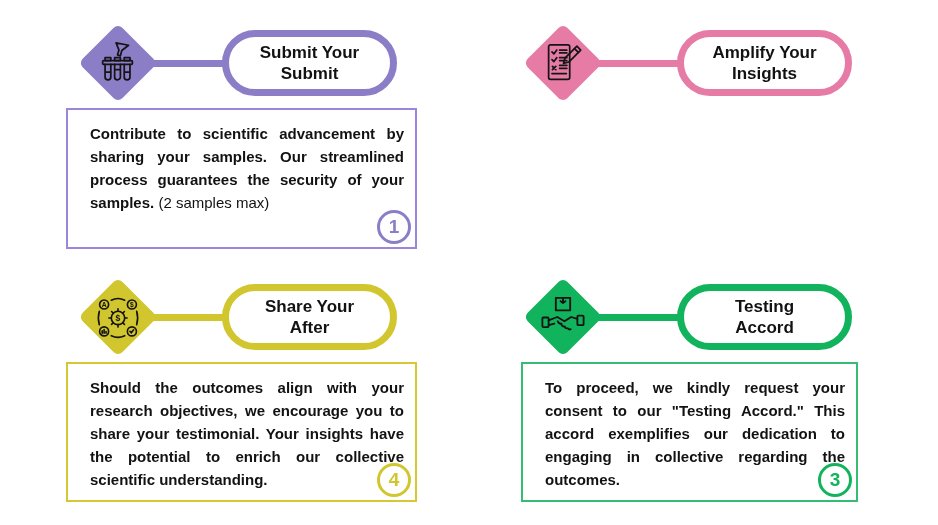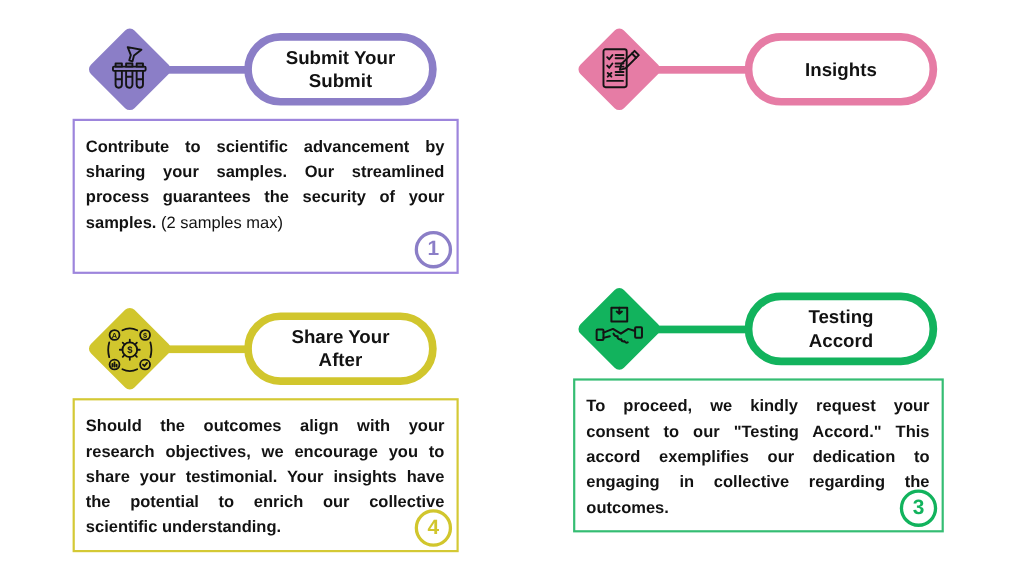--- a/index.html
+++ b/index.html
@@ -4,21 +4,21 @@
 <style>
   html,body{margin:0;padding:0;background:#ffffff;}
   .canvas{
     position:relative;width:938px;height:525px;background:#ffffff;overflow:hidden;
     font-family:"Liberation Sans","DejaVu Sans",sans-serif;
   }
   .quadrant{position:absolute;}
   #q1{left:66px;top:20px;width:351px;height:230px;}
   #q2{left:521px;top:20px;width:337px;height:230px;}
   #q3{left:66px;top:274px;width:351px;height:228px;}
-  #q4{left:521px;top:256px;width:337px;height:228px;}
+  #q4{left:521px;top:274px;width:337px;height:228px;}
 
   .connector{position:absolute;left:45px;top:40px;width:120px;height:7px;background:var(--accent);z-index:1;}
   .diamond{
     position:absolute;width:56px;height:56px;background:var(--accent);border-radius:6px;
     transform:rotate(45deg);display:flex;align-items:center;justify-content:center;z-index:2;
   }
   .col-left .diamond{left:24px;top:15px;}
   .col-right .diamond{left:14px;top:15px;}
   .icon{transform:rotate(-45deg);width:46px;height:46px;display:block;}
   .icon svg{display:block;width:100%;height:100%;}
@@ -30,21 +30,21 @@
   }
   .pill-line{font-size:17px;font-weight:700;line-height:21px;color:#121212;white-space:nowrap;}
 
   .box{
     position:absolute;left:0;top:88px;width:100%;box-sizing:border-box;background:#ffffff;
     border:2px solid var(--box-border);
   }
   .row1 .box{height:141px;}
   .row2 .box{height:140px;}
   .body{
-    margin:0;padding:12px 11px 0 10px;font-size:15px;font-weight:700;line-height:23px;
+    margin:0;padding:12px 11px 0 22px;font-size:15px;font-weight:700;line-height:23px;
     color:#121212;text-align:justify;
   }
   .plain{font-weight:400;}
   .u{text-decoration:underline;text-underline-offset:2px;}
 
   .badge{
     position:absolute;right:4px;bottom:3px;width:34px;height:34px;box-sizing:border-box;
     background:#ffffff;border:3px solid var(--accent);border-radius:50%;
     display:flex;align-items:center;justify-content:center;
     font-size:19px;font-weight:700;color:var(--accent);
@@ -97,20 +97,21 @@
             <path d="M12.5 20.5 l2 2 3 -4"></path>
             <path d="M13 27.5 l3.5 3.5 M16.5 27.5 l-3.5 3.5"></path>
             <path d="M20.5 10.5 h7.5 M20.5 13.5 h7.5 M20.5 18.5 h7.5 M20.5 21.5 h7.5 M20.5 26.5 h7.5 M20.5 29.5 h7.5 M12.5 35 h15"></path>
             <path d="M38.5 6.5 l4 4 L30 23 l-5.5 1.5 L26 19 Z"></path>
             <path d="M36 9 l4 4"></path>
           </g>
         </svg>
       </span>
     </div>
     <div class="pill">
+      <div class="pill-line">Amplify Your</div>
       <div class="pill-line">Insights</div>
     </div>
   </div>
 
   <div class="quadrant col-left row2" id="q3" style="--accent: #d1c62d; --box-border: #d4c935;">
     <div class="connector"></div>
     <div class="diamond">
       <span class="icon">
         <svg viewBox="0 0 48 48">
           <g fill="none" stroke="#141414" stroke-width="1.7" stroke-linecap="round">

